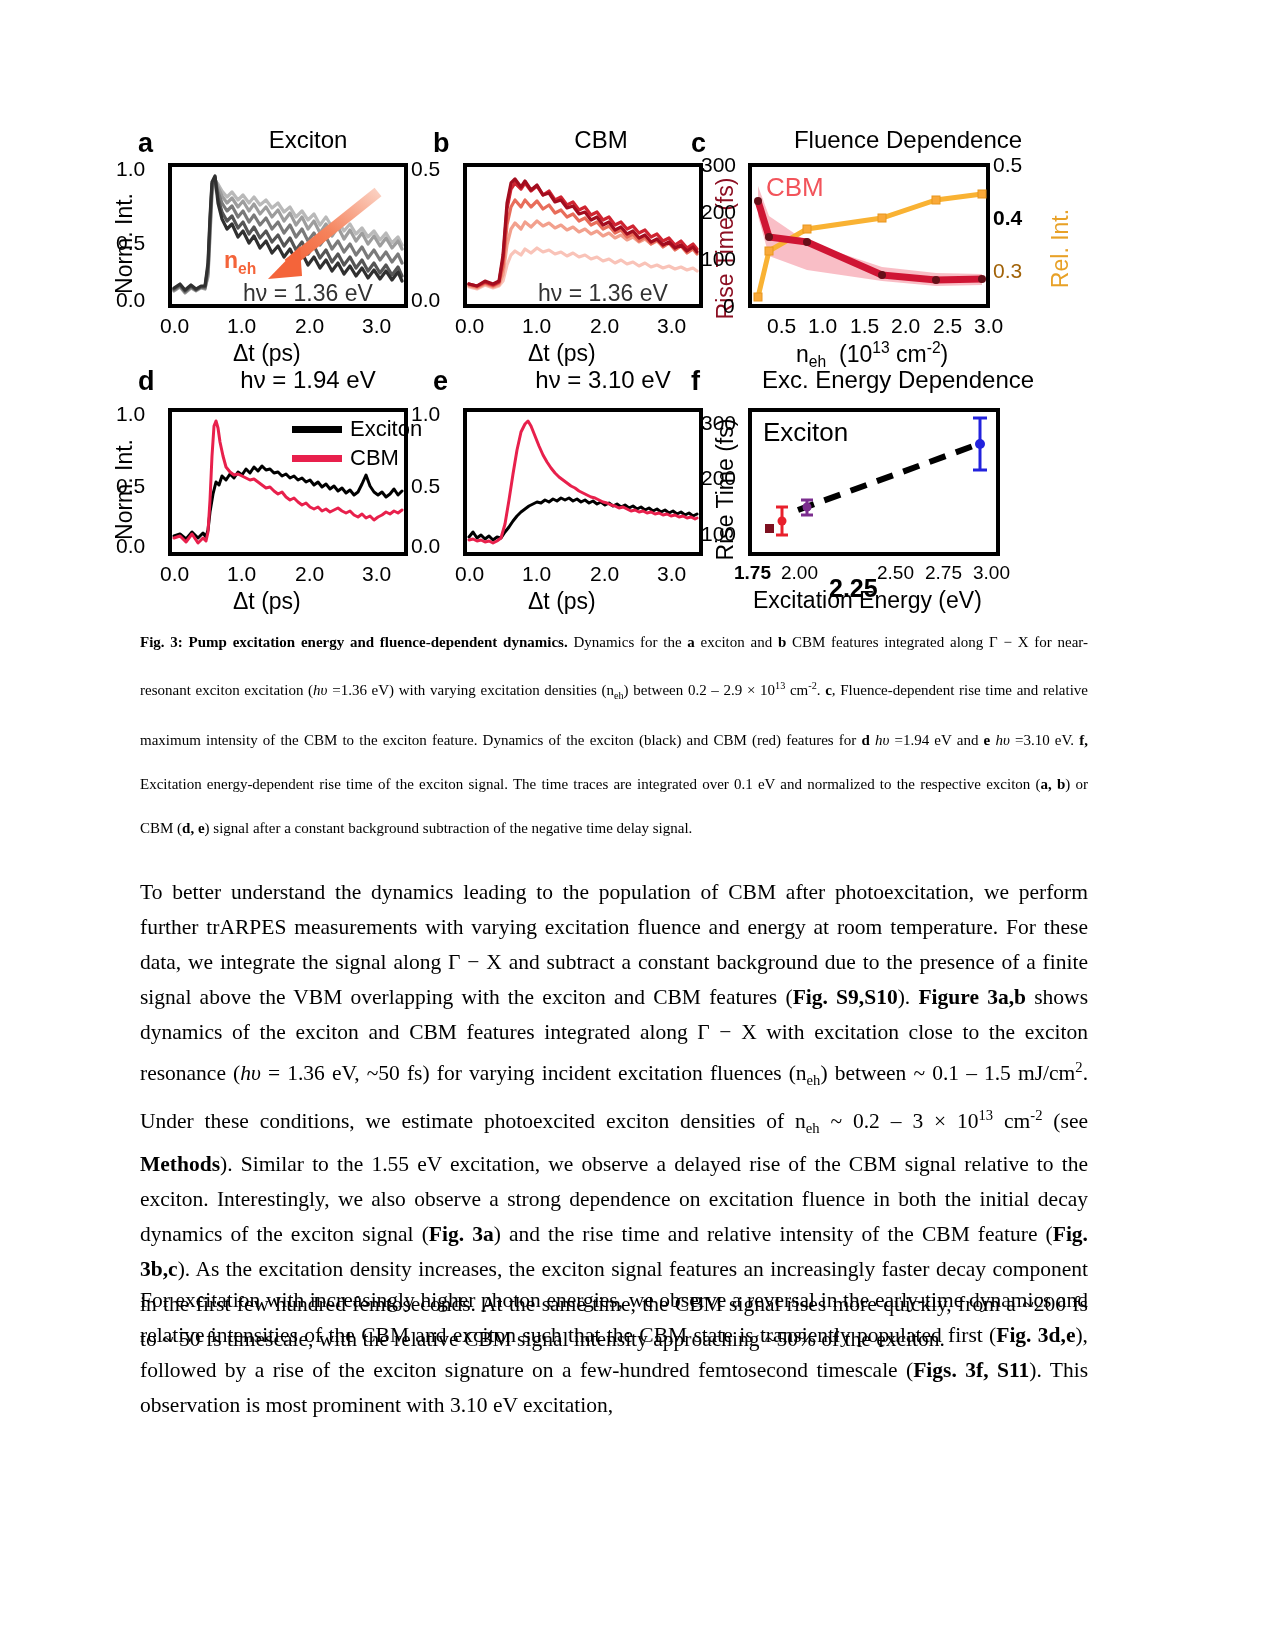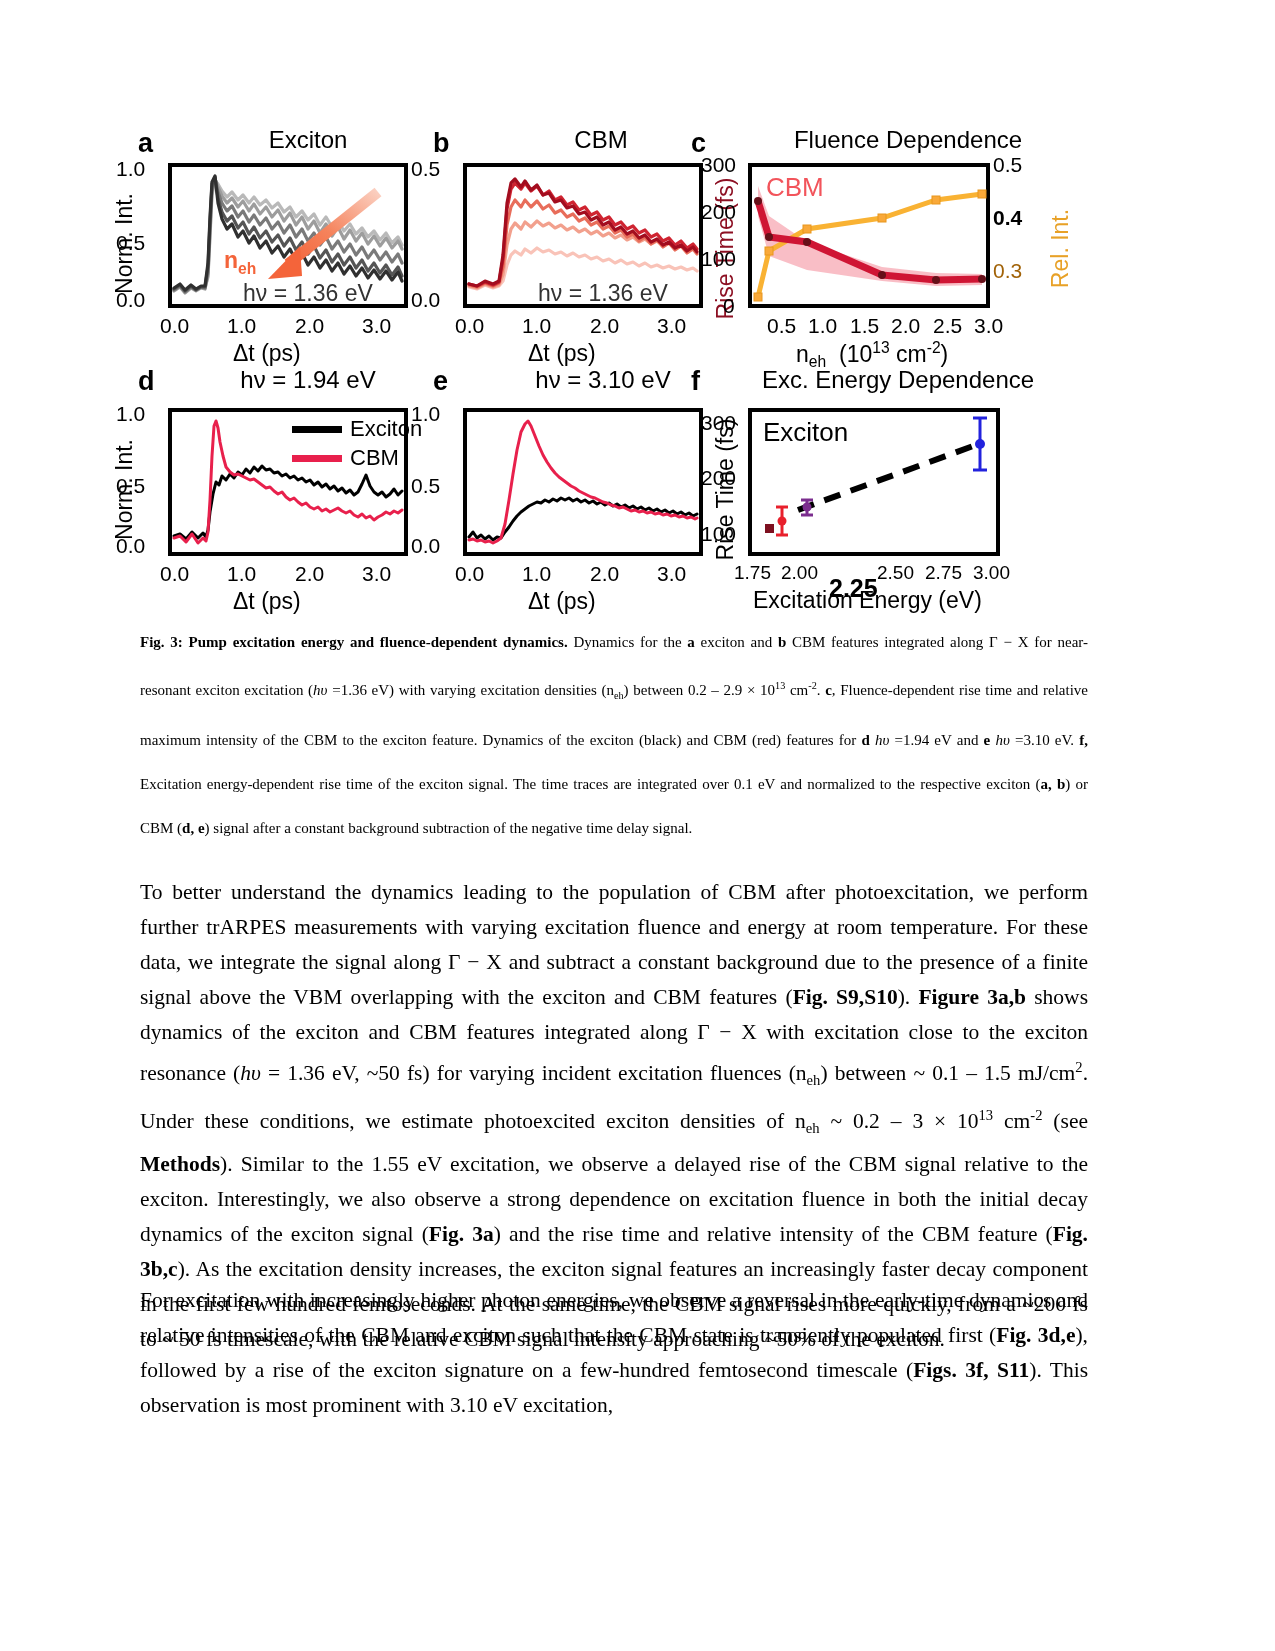--- a/index.html
+++ b/index.html
@@ -222,21 +222,21 @@
         <line x1="49" y1="103" x2="61" y2="103" stroke="#7b2d8e" stroke-width="3"></line>
         <circle cx="55" cy="95" r="4.5" fill="#7b2d8e"></circle>
 
         <line x1="228" y1="6" x2="228" y2="58" stroke="#2222dd" stroke-width="3"></line>
         <line x1="221" y1="6" x2="235" y2="6" stroke="#2222dd" stroke-width="3"></line>
         <line x1="221" y1="58" x2="235" y2="58" stroke="#2222dd" stroke-width="3"></line>
         <circle cx="228" cy="32" r="5" fill="#2222dd"></circle>
       </svg>
     </div>
     <div class="inplot" style="left:72px;top:49px;font-size:26px;">Exciton</div>
-    <div class="tick-lbl" style="left:43px;top:194px;font-size:19px;">1.75</div>
+    <div class="tick-lbl" style="left:43px;top:194px;font-size:19px;font-weight:bold;">1.75</div>
     <div class="tick-lbl" style="left:90px;top:194px;font-size:19px;">2.00</div>
     <div class="tick-lbl" style="left:138px;top:206px;font-size:25px;font-weight:bold;">2.25</div>
     <div class="tick-lbl" style="left:186px;top:194px;font-size:19px;">2.50</div>
     <div class="tick-lbl" style="left:234px;top:194px;font-size:19px;">2.75</div>
     <div class="tick-lbl" style="left:282px;top:194px;font-size:19px;">3.00</div>
     <div class="xlab" style="left:62px;top:219px;">Excitation Energy (eV)</div>
   </div>
 
 </div>
 

